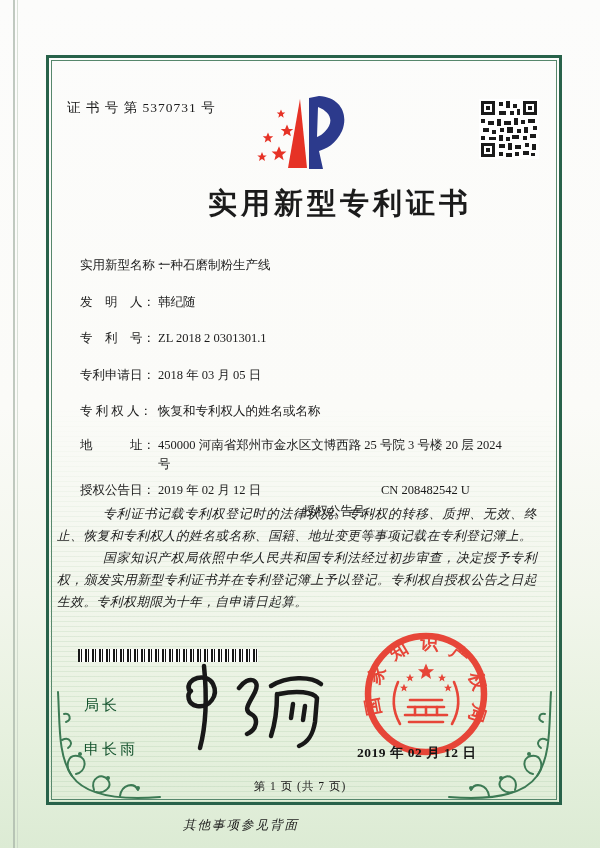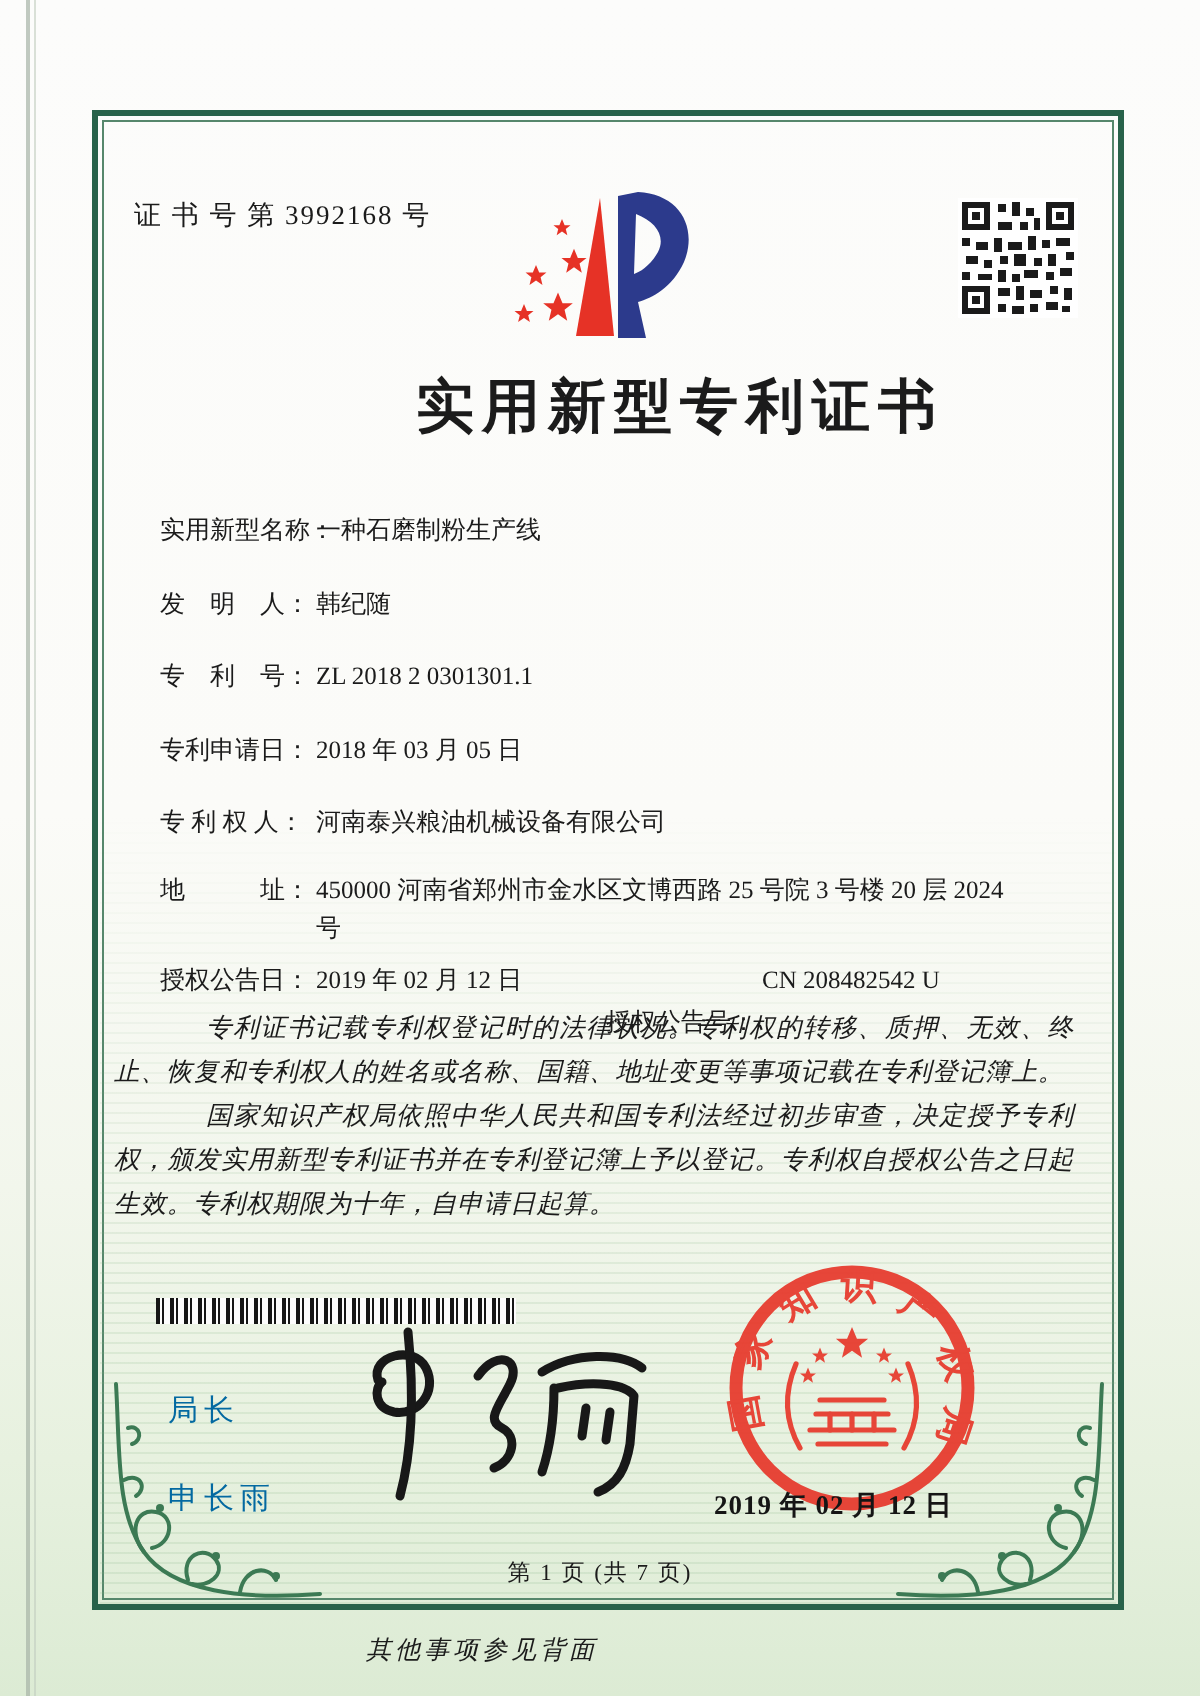--- a/index.html
+++ b/index.html
@@ -56,21 +56,21 @@
     background:repeating-linear-gradient(90deg,
       #161616 0 2px, #fdfdfd 2px 3px,
       #161616 3px 4px, #fdfdfd 4px 7px,
       #161616 7px 9px, #fdfdfd 9px 10px,
       #161616 10px 11px, #fdfdfd 11px 14px);
   }
 
   .sig-role, .sig-name {
     position:absolute; left:84px;
     font-family:"Liberation Sans","DejaVu Sans",sans-serif;
-    font-size:15px; letter-spacing:3px; color:#0369a1;
+    font-size:15px; letter-spacing:3px; color:#14532d;
   }
   .sig-role { top:696px; }
   .sig-name { top:724px;margin-top:16px; }
   .signature-svg { position:absolute; left:165px; top:660px; }
 
   .seal-svg { position:absolute; left:358px; top:626px; opacity:.93; }
   .seal-date {
     position:absolute; left:357px; top:744px; z-index:5;
     font-size:13.5px; font-weight:bold; letter-spacing:.5px; color:#151515;
   }
@@ -86,21 +86,21 @@
 <body>
 
 <div class="scan-edge"></div>
 <div class="scan-edge2"></div>
 
 <div class="frame">
   <div class="frame-inner"></div>
 </div>
 <div class="texture"></div>
 
-<div class="cert-no">证 书 号 第 3992168 号</div>
+<div class="cert-no">证 书 号 第 5370731 号</div>
 
 <svg class="logo" width="100" height="88" viewBox="0 0 100 88">
   <defs>
     <path id="star-a" d="M0,-10 L2.9,-3.1 L9.5,-3.1 L4.2,1.2 L5.9,8.1 L0,4 L-5.9,8.1 L-4.2,1.2 L-9.5,-3.1 L-2.9,-3.1 Z"></path>
   </defs>
   <path d="M52,11 L59,80 L40,80 Z" fill="#e63226"></path>
   <path fill-rule="evenodd" fill="#2c3a8c" d="M61,10 L71,8 C92,9 101,26 94,43 C88,56 78,61 71,63 L75,81 L61,81 Z
            M70,19 C80,23 85,30 81,38 C77,45 72,48 69,49 Z"></path>
   <use href="#star-a" transform="translate(33,26) scale(0.45)" fill="#e63226"></use>
   <use href="#star-a" transform="translate(39,43) scale(0.66)" fill="#e63226"></use>
@@ -174,21 +174,21 @@
 <div class="field-row" style="top:329px">
   <span class="lab">专　利　号：</span>
   <span class="val">ZL 2018 2 0301301.1</span>
 </div>
 <div class="field-row" style="top:366px">
   <span class="lab">专利申请日：</span>
   <span class="val">2018 年 03 月 05 日</span>
 </div>
 <div class="field-row" style="top:402px">
   <span class="lab">专 利 权 人：</span>
-  <span class="val">河南泰兴粮油机械设备有限公司</span>
+  <span class="val">恢复和专利权人的姓名或名称</span>
 </div>
 <div class="field-row" style="top:436px">
   <span class="lab">地　　　址：</span>
   <span class="val wrap">450000 河南省郑州市金水区文博西路 25 号院 3 号楼 20 层 2024 号</span>
 </div>
 <div class="field-row" style="top:481px">
   <span class="lab">授权公告日：</span>
   <span class="val">2019 年 02 月 12 日</span>
   <span class="lab2">授权公告号：</span>
   <span class="val2">CN 208482542 U</span>

